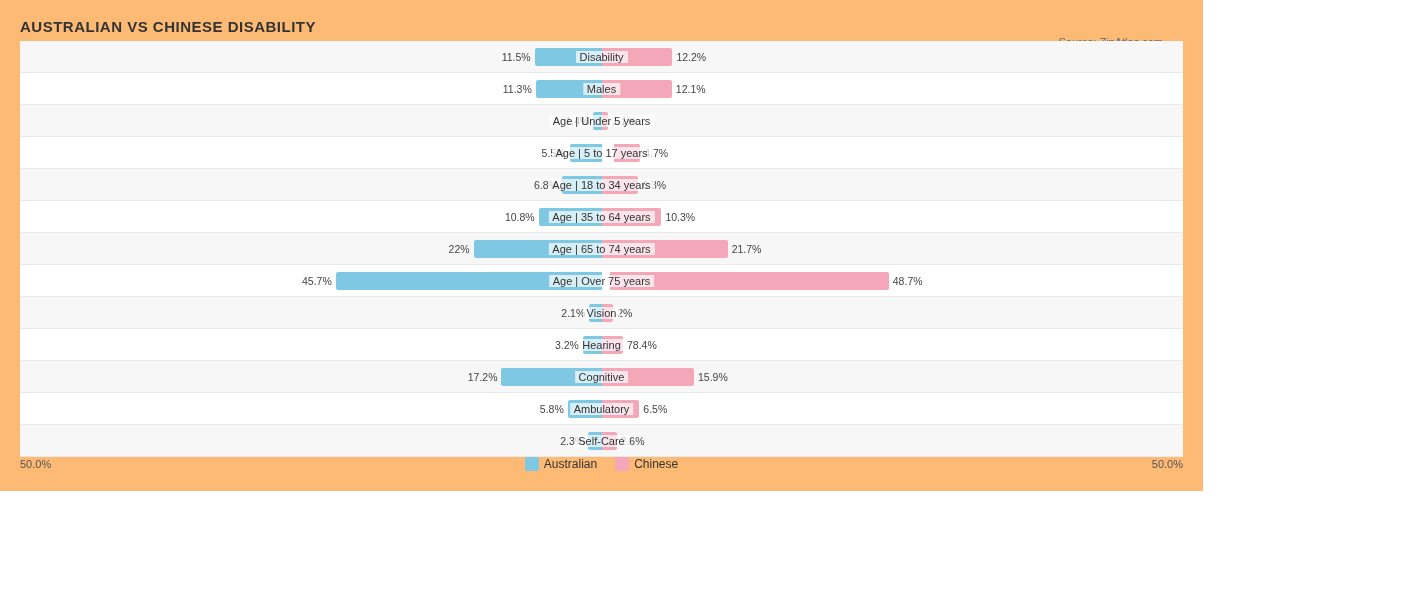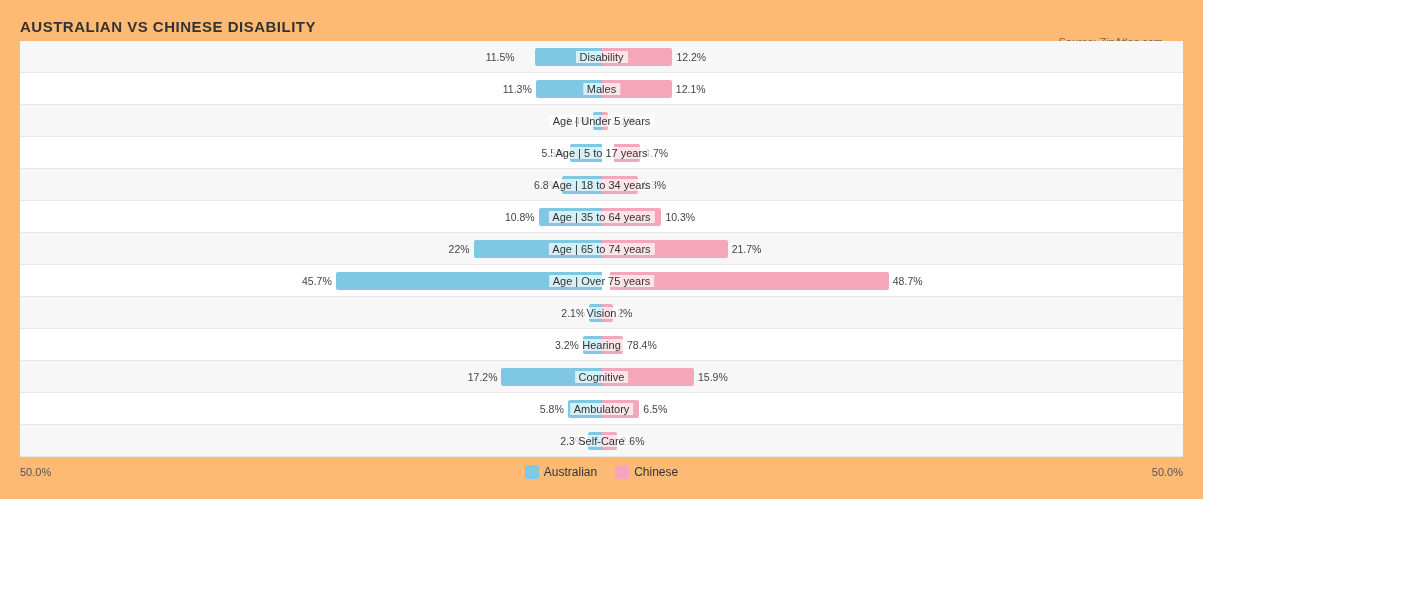--- a/index.html
+++ b/index.html
@@ -97,21 +97,20 @@
     .value-right {
       font-size: 10.5px;
       color: #444;
       white-space: nowrap;
       margin-left: 4px;
     }
     .footer-row {
       display: flex;
       justify-content: space-between;
       align-items: center;
-      margin-top: 8px;
       padding: 0 0;
     }
     .footer-scale {
       font-size: 11px;
       color: #555;
     }
     .legend {
       display: flex;
       gap: 18px;
       align-items: center;
@@ -136,21 +135,21 @@
 
 <div class="chart-container">
   <div class="header-row">
     <div class="chart-title">AUSTRALIAN VS CHINESE DISABILITY</div>
     <div class="source">Source: ZipAtlas.com</div>
   </div>
 
   <div class="chart-area" id="chart-area">
 
   <div class="bar-row">
-      <div class="left-side" style="width:50%;gap:16px;">
+      <div class="left-side" style="width:50%;">
         <span class="value-left">11.5%</span>
         <div class="bar-blue" style="width:11.5%;"></div>
       </div>
       <div class="center-label">Disability</div>
       <div class="right-side" style="width:50%; left:50%;">
         <div class="bar-pink" style="width:12.2%;"></div>
         <span class="value-right">12.2%</span>
       </div>
     </div>
       <div class="bar-row">

